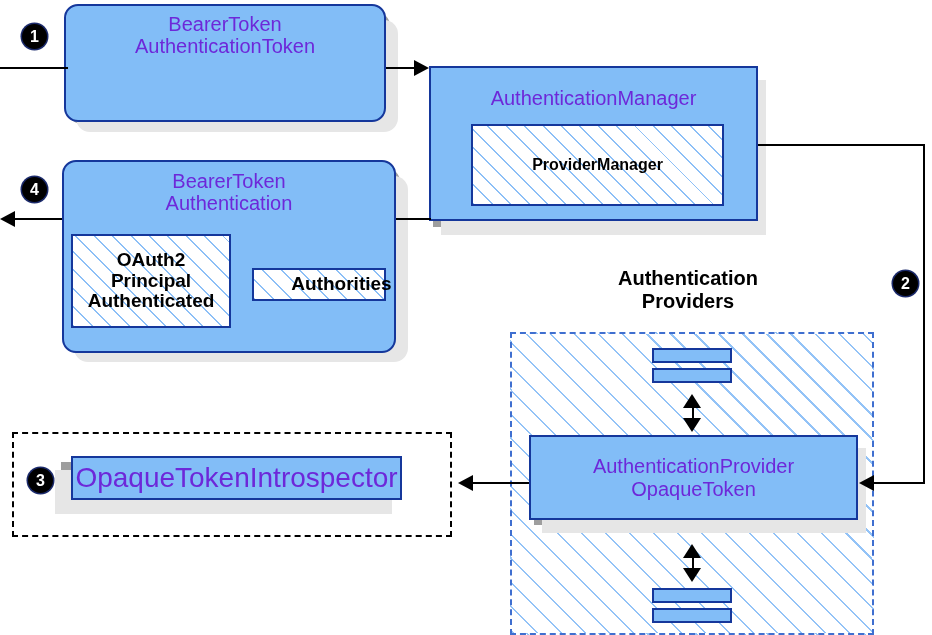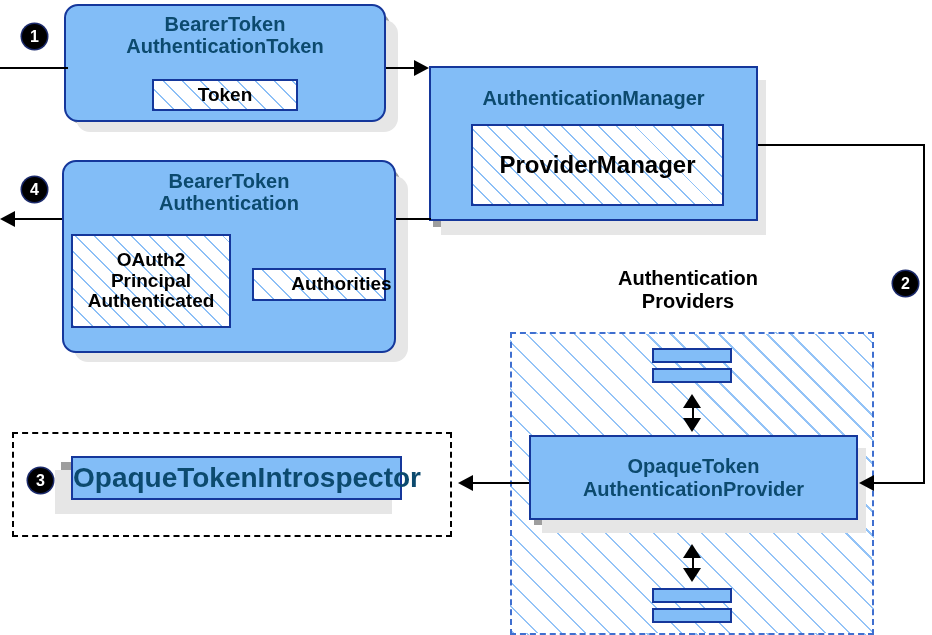--- a/index.html
+++ b/index.html
@@ -27,22 +27,22 @@
 
   
   .blue-box{
     position:absolute;
     background:#82bdf7;
     border:2px solid #15379b;
     box-sizing:border-box;
     display:flex;
     align-items:flex-start;
     justify-content:center;
-    color:#0c4a6e;
-    font-weight:bold;
+    color:#6d28d9;
+    font-weight:normal;
     text-align:center;
     line-height:1.12;
   }
   .blue-box.rounded{border-radius:14px;}
   .blue-box .title{width:100%;}
 
   
   .hatch-box{
     position:absolute;
     box-sizing:border-box;
@@ -150,31 +150,28 @@
 
   <div class="shadow-grey" style="left:68px;top:12px;width:322px;height:112px;border-radius:14px;"></div>
   <div class="shadow-light" style="left:76px;top:20px;width:322px;height:112px;border-radius:14px;"></div>
 
   <div class="blue-box rounded" style="left:64px;top:4px;width:322px;height:118px;font-size:20px;padding-top:7px;">
     <div class="title">
       <div>BearerToken</div>
       <div>AuthenticationToken</div>
     </div>
   </div>
-  <div class="hatch-box" style="left:152px;top:79px;width:146px;height:32px;font-size:19px;">
-    <span>Token</span>
-  </div>
 
   <div class="shadow-grey" style="left:433px;top:72px;width:325px;height:155px;"></div>
   <div class="shadow-light" style="left:441px;top:80px;width:325px;height:155px;"></div>
 
   <div class="blue-box" style="left:429px;top:66px;width:329px;height:155px;font-size:20px;padding-top:19px;">
     <div class="title">AuthenticationManager</div>
   </div>
-  <div class="hatch-box" style="left:471px;top:124px;width:253px;height:82px;font-size:24px;">
+  <div class="hatch-box" style="left:471px;top:124px;width:253px;height:82px;font-size:16px;">
     <span>ProviderManager</span>
   </div>
 
   <div class="shadow-grey" style="left:66px;top:168px;width:334px;height:186px;border-radius:14px;"></div>
   <div class="shadow-light" style="left:74px;top:176px;width:334px;height:186px;border-radius:14px;"></div>
 
   <div class="blue-box rounded" style="left:62px;top:160px;width:334px;height:193px;font-size:20px;padding-top:8px;">
     <div class="title">
       <div>BearerToken</div>
       <div>Authentication</div>
@@ -205,22 +202,22 @@
 
   <div class="arrow-u" style="left:683px;top:394px;"></div>
   <div class="vline" style="left:692px;top:398px;height:26px;"></div>
   <div class="arrow-d" style="left:683px;top:418px;"></div>
 
   <div class="shadow-grey" style="left:534px;top:440px;width:324px;height:85px;"></div>
   <div class="shadow-light" style="left:542px;top:448px;width:324px;height:85px;"></div>
 
   <div class="blue-box" style="left:529px;top:435px;width:329px;height:85px;font-size:20px;align-items:center;">
     <div class="title">
+      <div>AuthenticationProvider</div>
       <div>OpaqueToken</div>
-      <div>AuthenticationProvider</div>
     </div>
   </div>
 
   <div class="arrow-u" style="left:683px;top:544px;"></div>
   <div class="vline" style="left:692px;top:548px;height:26px;"></div>
   <div class="arrow-d" style="left:683px;top:568px;"></div>
 
   <div class="mini-bar" style="left:652px;top:588px;width:80px;height:15px;"></div>
   <div class="mini-bar" style="left:652px;top:608px;width:80px;height:15px;"></div>
 

